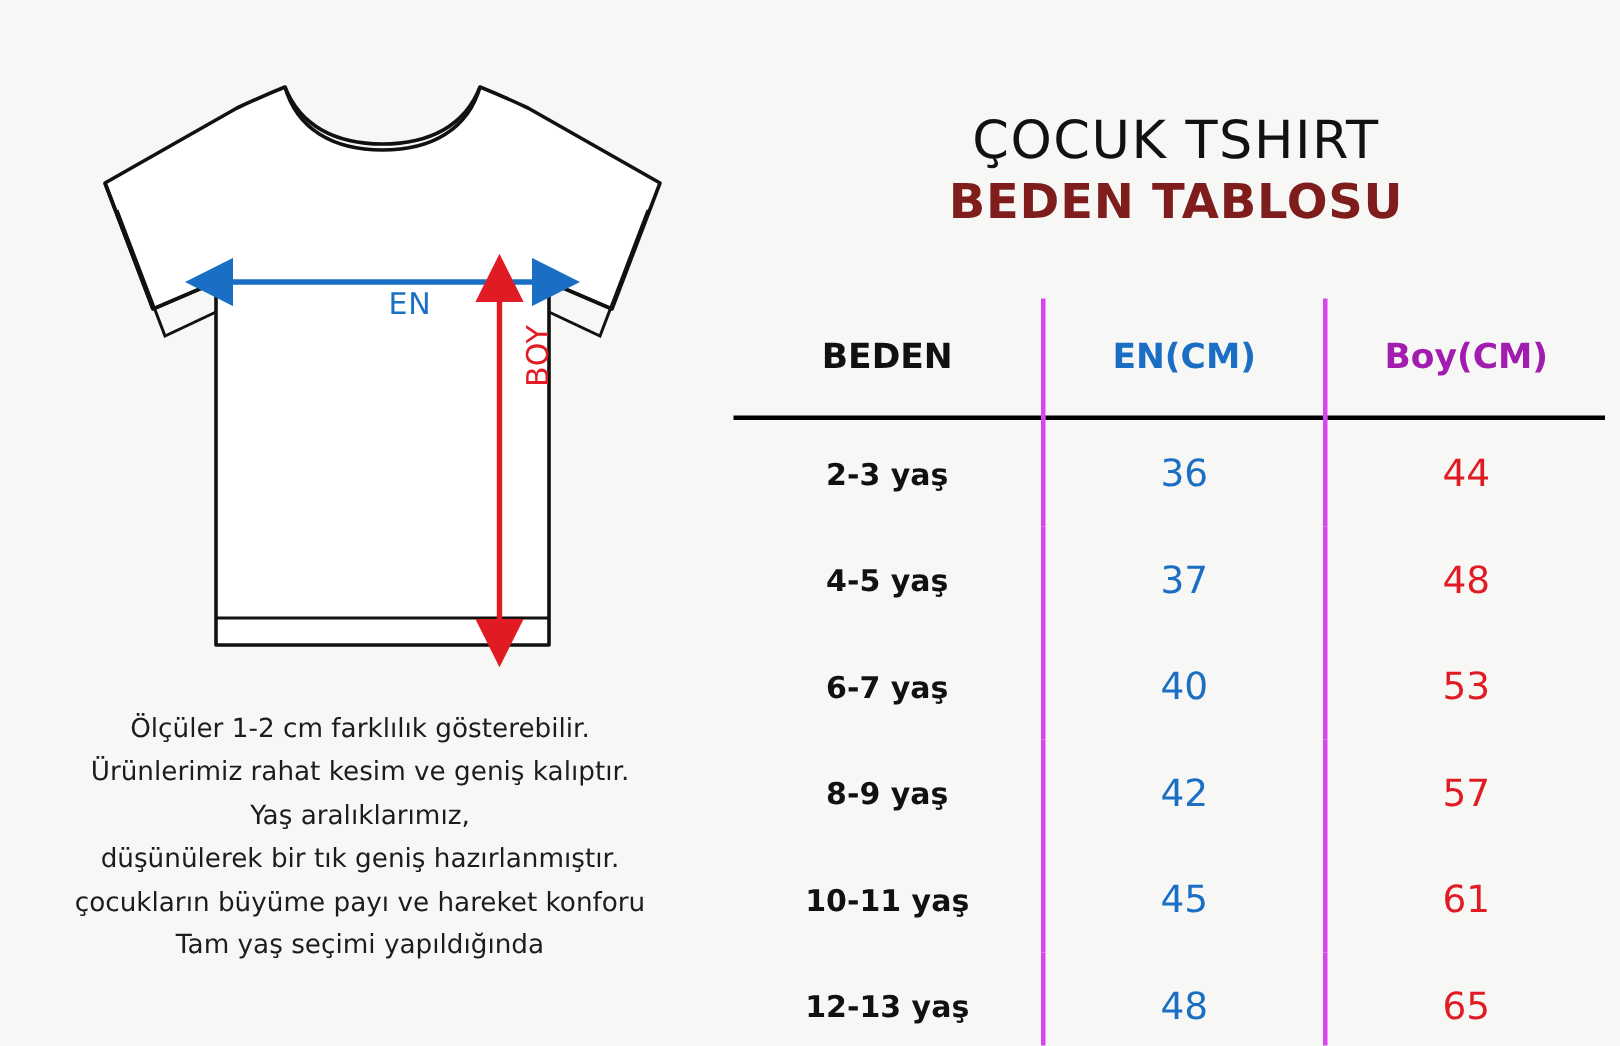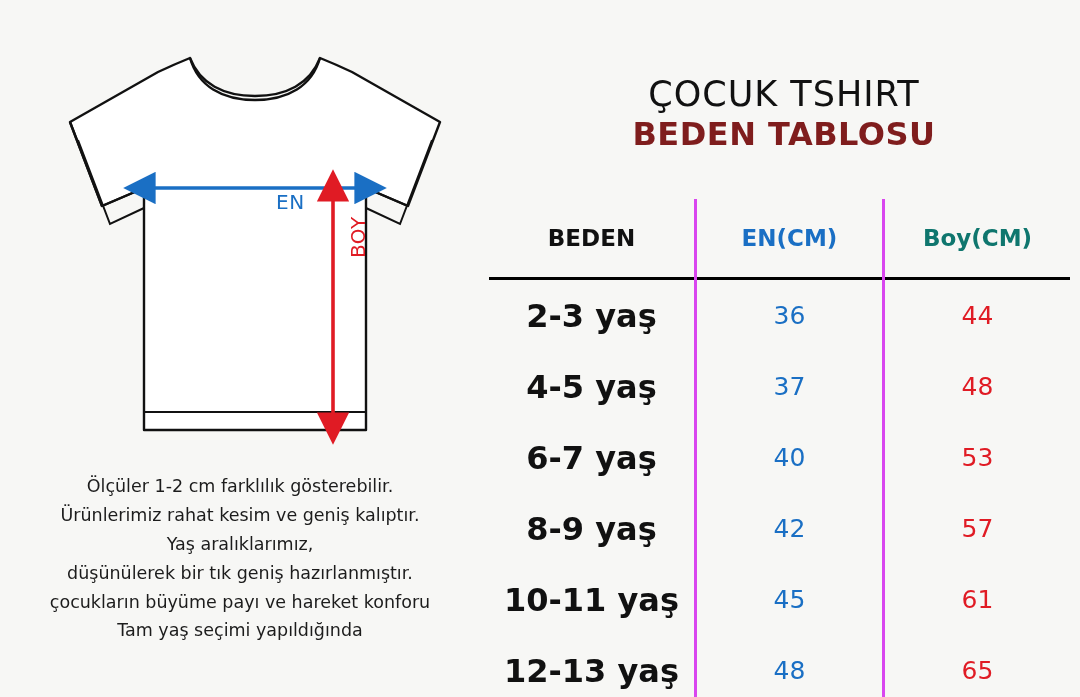--- a/index.html
+++ b/index.html
@@ -34,21 +34,21 @@
     left: 40px;
     top: 30px;
     width: 430px;
     height: 430px;
   }
   .shirt-svg {
     display: block;
   }
   .label-en {
     position: absolute;
-    left: 236px;
+    left: 219px;
     top: 160px;
     font-size: 20px;
     color: #1a6fc4;
     letter-spacing: 0.5px;
     font-family: "DejaVu Sans", sans-serif;
   }
   .label-boy {
     position: absolute;
     left: 306px;
     top: 228px;
@@ -126,31 +126,31 @@
     font-family: "DejaVu Sans", sans-serif;
   }
   table.size-table thead th {
     height: 78px;
     font-size: 23px;
     font-weight: bold;
     text-align: center;
   }
   th.col-beden { color: #111; width: 205px; }
   th.col-en    { color: #1a6fc4; width: 185px; }
-  th.col-boy   { color: #0f766e; width: 185px; }
+  th.col-boy   { color: #a21caf; width: 185px; }
 
   table.size-table thead tr {
     border-bottom: 3px solid #000;
   }
   table.size-table th + th,
   table.size-table td + td {
     border-left: 3px solid #d946ef;
   }
   td.cell-beden {
-    font-size: 32px;
+    font-size: 20px;
     font-weight: bold;
     color: #111;
   }
   td.cell-en {
     font-size: 25px;
     color: #1a6fc4;
   }
   td.cell-boy {
     font-size: 25px;
     color: #e01b24;

